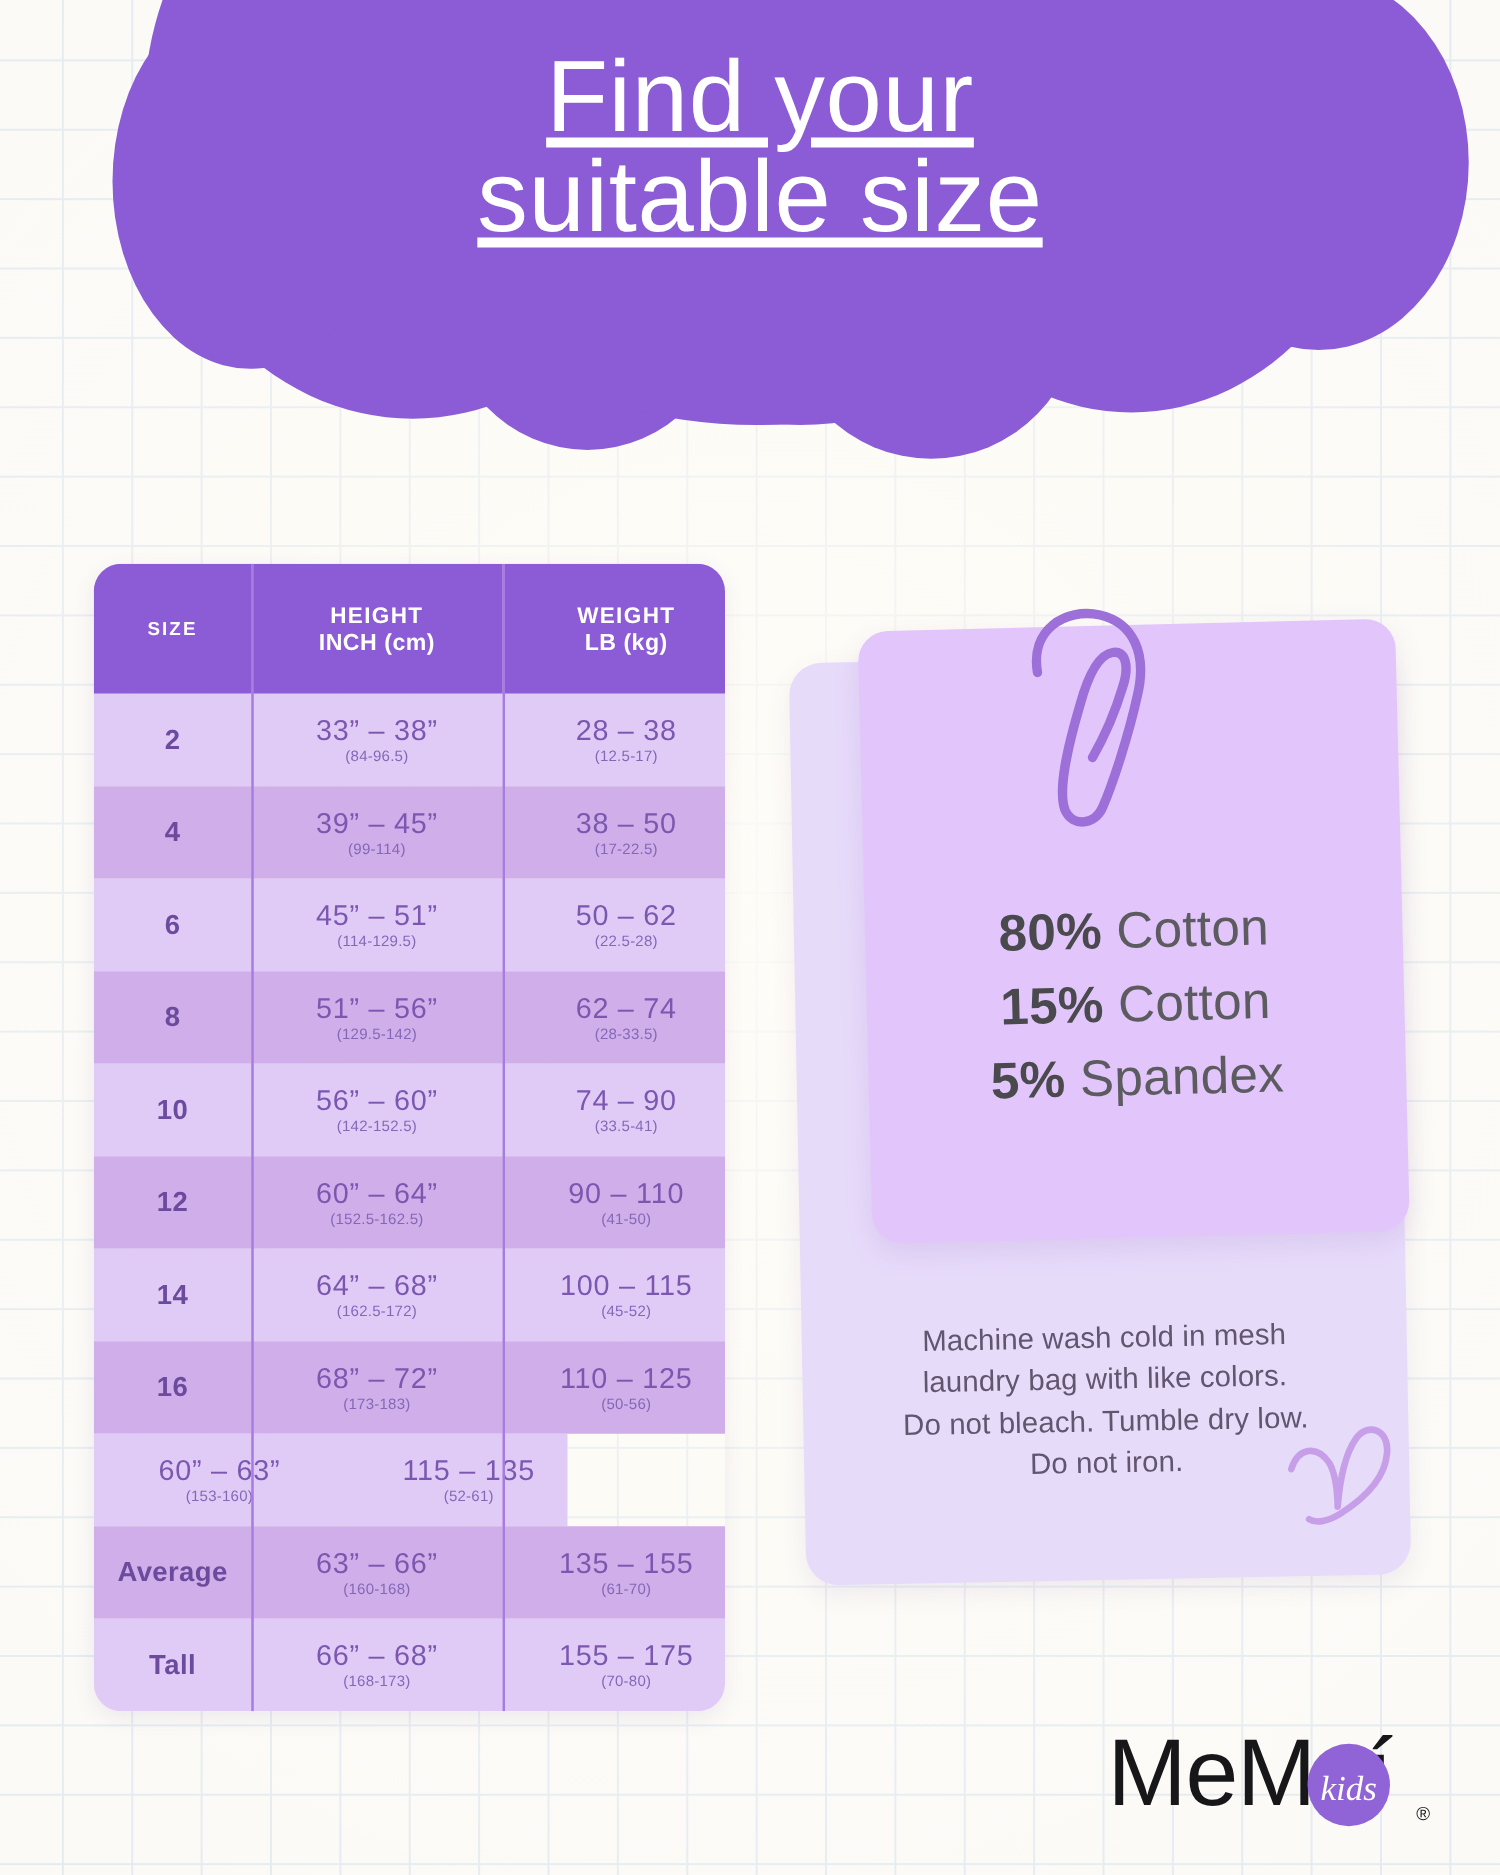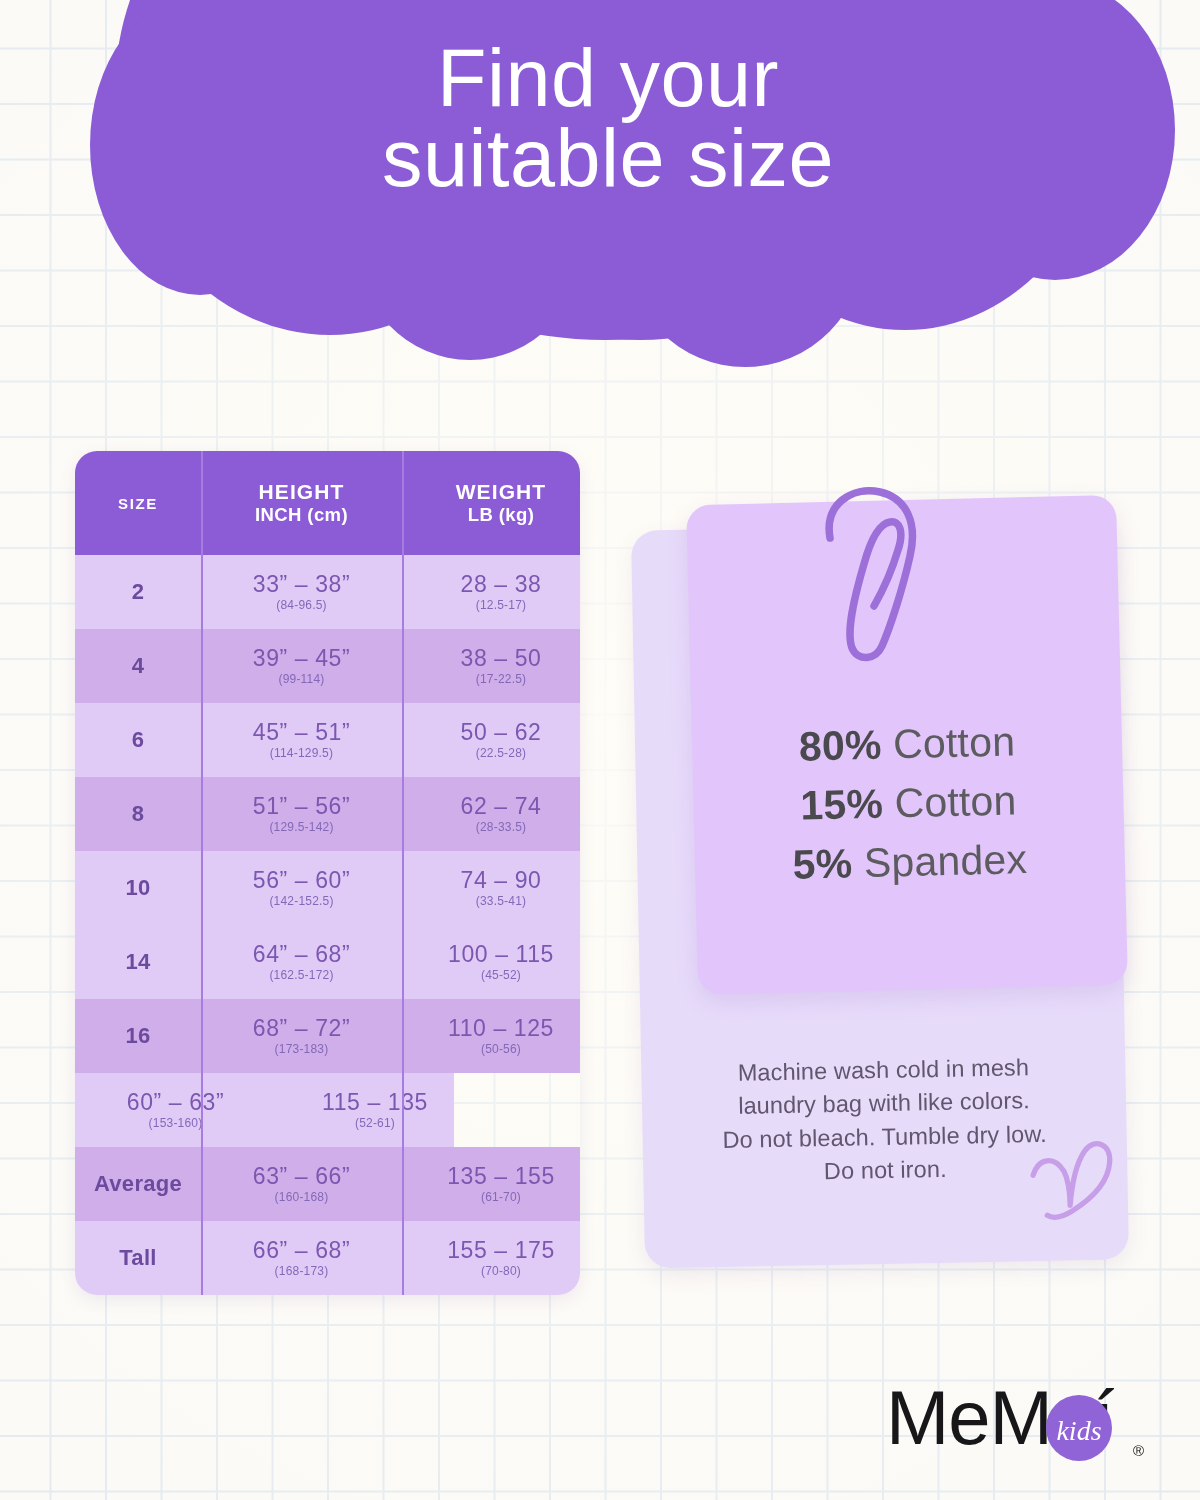--- a/index.html
+++ b/index.html
@@ -46,20 +46,21 @@
     width: 1200px;
     text-align: center;
     z-index: 4;
     color: #FFFFFF;
     font-size: 81px;
     line-height: 0.99;
     font-weight: 300;
     letter-spacing: 0.5px;
     padding-left: 16px;
     white-space: pre-line;
+    text-decoration: underline;
   }
 
   
   #size-table {
     position: absolute;
     left: 75px; top: 451px;
     width: 505px;
     z-index: 5;
     border-radius: 22px;
     overflow: hidden;
@@ -76,21 +77,21 @@
     background: #8B5CD6;
     color: #FFFFFF;
     height: 104px;
     display: flex;
     flex-direction: column;
     align-items: center;
     justify-content: center;
     text-align: center;
   }
   #table-head .h-main {
-    font-size: 21px;
+    font-size: 18px;
     font-weight: 700;
     letter-spacing: 1.1px;
   }
   #table-head .h-sub {
     font-size: 18.5px;
     font-weight: 700;
     letter-spacing: 0.4px;
     margin-top: 0;
   }
   #table-head .c-size .h-main { font-size: 15px; letter-spacing: 1.7px; }
@@ -313,20 +314,33 @@
     <div class="tcell c-height">
         <span class="v-main">56” – 60”</span>
         <span class="v-sub">(142-152.5)</span>
       </div>
     <div class="tcell c-weight">
         <span class="v-main">74 – 90</span>
         <span class="v-sub">(33.5-41)</span>
       </div>
   </div>
 
+  <div class="trow brow even">
+    <div class="tcell c-size">
+        <span class="sz-label">12</span>
+      </div>
+    <div class="tcell c-height">
+        <span class="v-main">60” – 64”</span>
+        <span class="v-sub">(152.5-162.5)</span>
+      </div>
+    <div class="tcell c-weight">
+        <span class="v-main">90 – 110</span>
+        <span class="v-sub">(41-50)</span>
+      </div>
+  </div>
 
   <div class="trow brow odd">
     <div class="tcell c-size">
         <span class="sz-label">14</span>
       </div>
     <div class="tcell c-height">
         <span class="v-main">64” – 68”</span>
         <span class="v-sub">(162.5-172)</span>
       </div>
     <div class="tcell c-weight">

